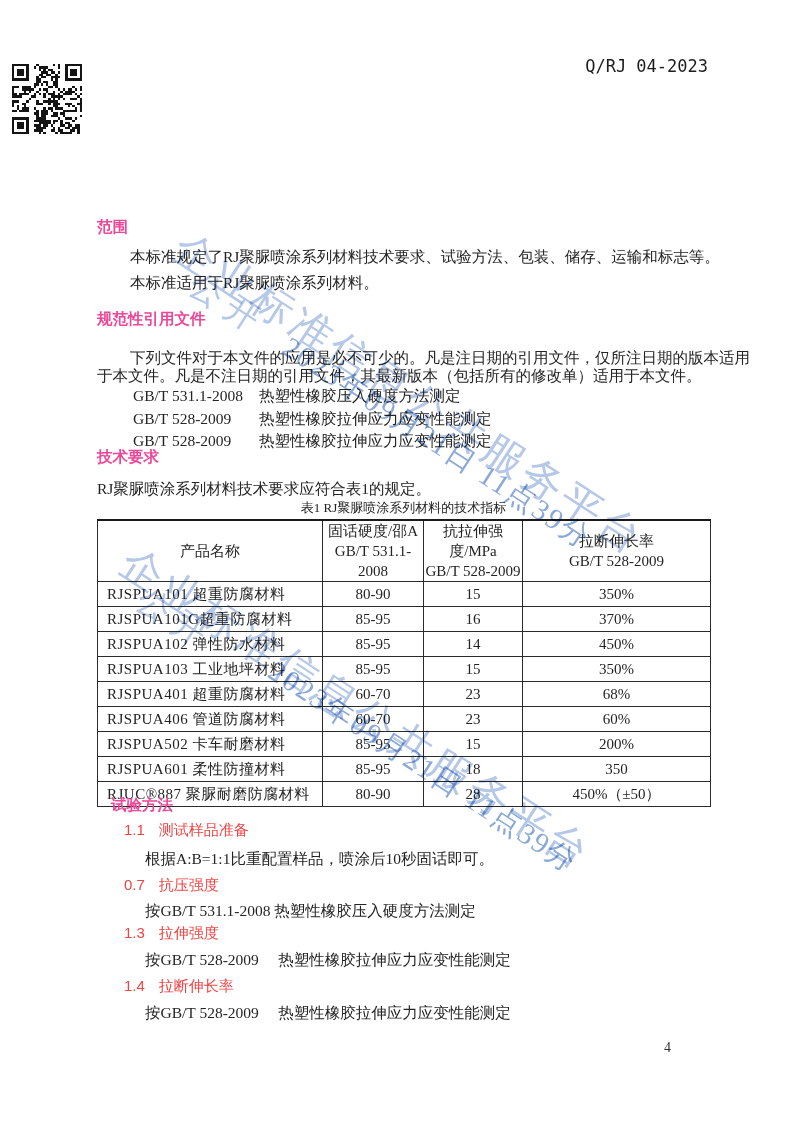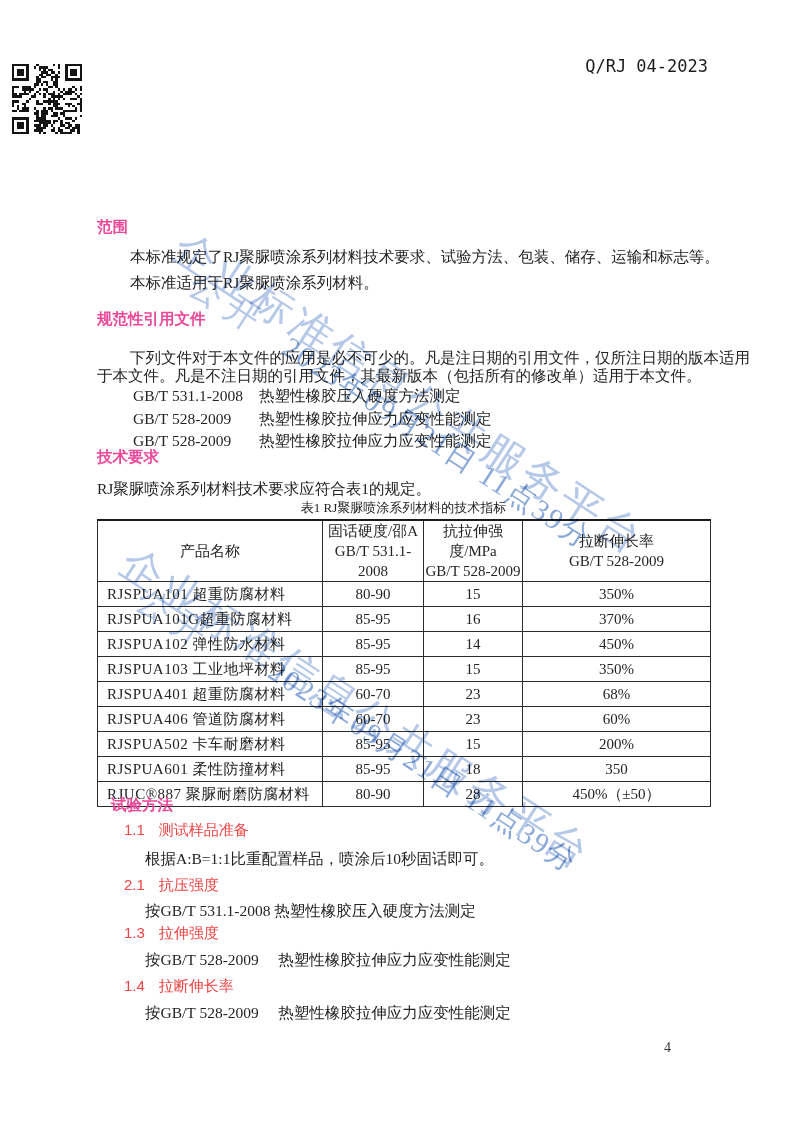--- a/index.html
+++ b/index.html
@@ -168,21 +168,21 @@
     </table>
 
   <div class="abs h1" style="left:111px;top:795px;">试验方法</div>
 
   <div class="abs m-head" style="left:124px;top:821px;">
     <span class="m-num">1.1</span><span>测试样品准备</span>
   </div>
   <div class="abs body-line" style="left:145px;top:849px;">根据A:B=1:1比重配置样品，喷涂后10秒固话即可。</div>
 
   <div class="abs m-head" style="left:124px;top:876px;">
-    <span class="m-num">2.1</span><span>抗压强度</span>
+    <span class="m-num">0.7</span><span>抗压强度</span>
   </div>
   <div class="abs body-line" style="left:145px;top:901px;">按GB/T 531.1-2008 热塑性橡胶压入硬度方法测定</div>
 
   <div class="abs m-head" style="left:124px;top:924px;">
     <span class="m-num">1.3</span><span>拉伸强度</span>
   </div>
   <div class="abs body-line" style="left:145px;top:950px;">按GB/T 528-2009　 热塑性橡胶拉伸应力应变性能测定</div>
 
   <div class="abs m-head" style="left:124px;top:977px;">
     <span class="m-num">1.4</span><span>拉断伸长率</span>

